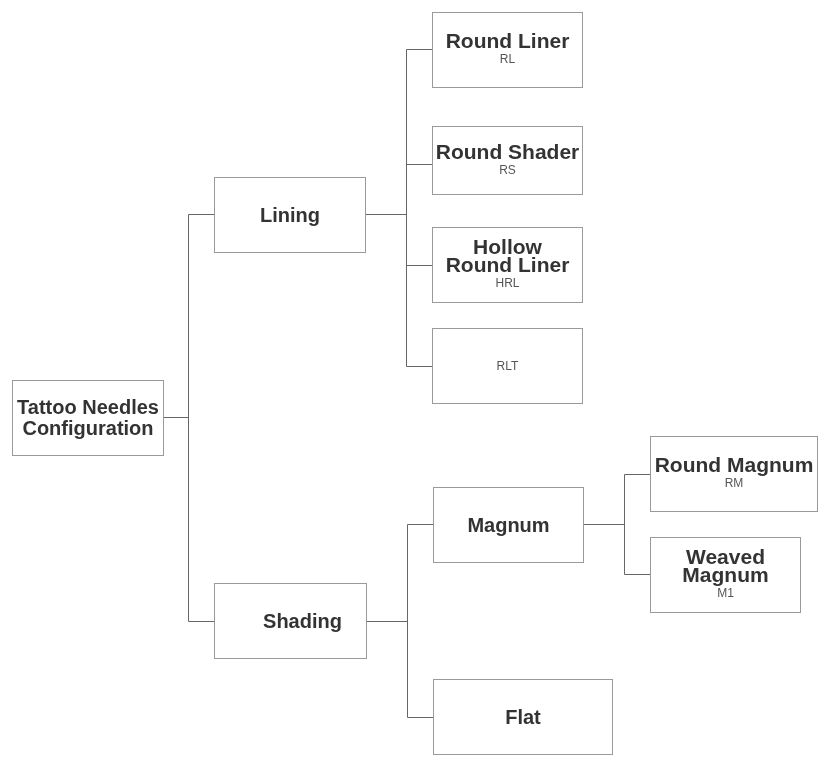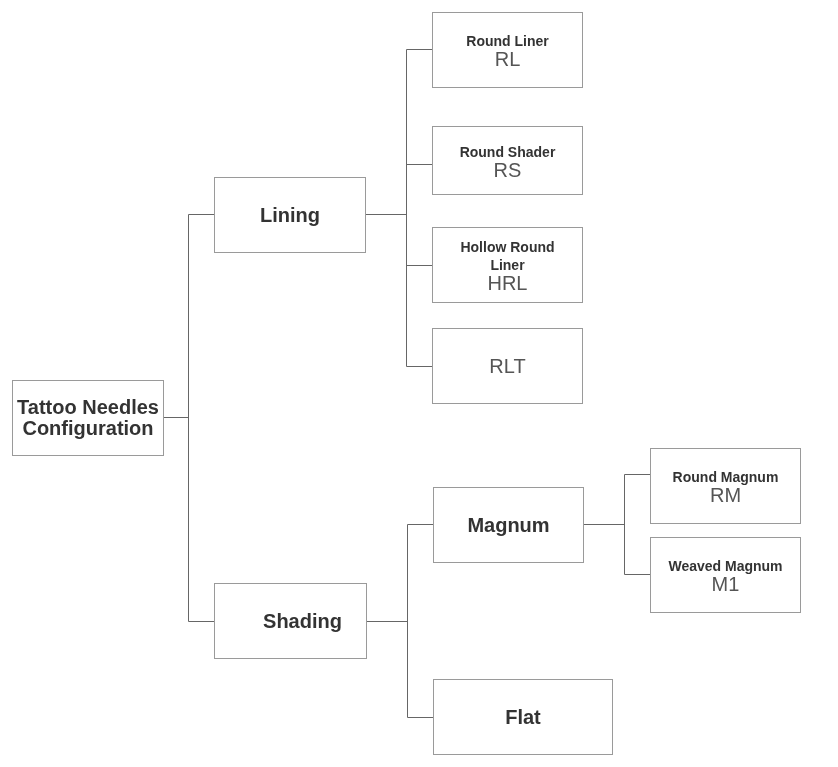--- a/index.html
+++ b/index.html
@@ -6,23 +6,23 @@
     body { width: 838px; height: 767px; position: relative; overflow: hidden;
            font-family: "Liberation Sans", sans-serif; }
     .canvas { position: absolute; left: 0; top: 0; width: 838px; height: 767px; }
     svg.lines { position: absolute; left: 0; top: 0; }
     .node {
       position: absolute; box-sizing: border-box;
       border: 1px solid #9a9a9a; background: #ffffff;
       display: flex; flex-direction: column; align-items: center; justify-content: center;
       text-align: center; color: #333333;
     }
-    .node .title { font-weight: bold; font-size: 14px; line-height: 18px; }
+    .node .title { font-weight: bold; font-size: 21px; line-height: 18px; }
     .node .title.big { font-size: 20px; line-height: 21px; }
-    .node .code { font-size: 20px; line-height: 18px; color: #555555; }
+    .node .code { font-size: 12px; line-height: 18px; color: #555555; }
   </style>
 </head>
 <body>
 
 <div class="canvas">
   <svg class="lines" width="838" height="767">
     <g stroke="#666666" stroke-width="1" fill="none">
 
       <path d="M163.5 417.5 H188.5 M188.5 214.5 V621.5 M188.5 214.5 H214"></path>
       <path d="M188.5 621.5 H214"></path>
@@ -70,21 +70,21 @@
     <span class="code">RLT</span>
   </div>
 
   <div class="node" style="left:433px; top:487px; width:151px; height:76px;">
     <span class="title big">Magnum</span>
   </div>
   <div class="node" style="left:433px; top:679px; width:180px; height:76px;">
     <span class="title big">Flat</span>
   </div>
 
-  <div class="node" style="left:650px; top:436px; width:151px; height:76px;margin-top:12px;">
+  <div class="node" style="left:650px; top:436px; width:168px; height:76px;">
     <span class="title">Round Magnum</span>
     <span class="code">RM</span>
   </div>
   <div class="node" style="left:650px; top:537px; width:151px; height:76px;">
     <span class="title">Weaved Magnum</span>
     <span class="code">M1</span>
   </div>
 </div>
 
 </body></html>

